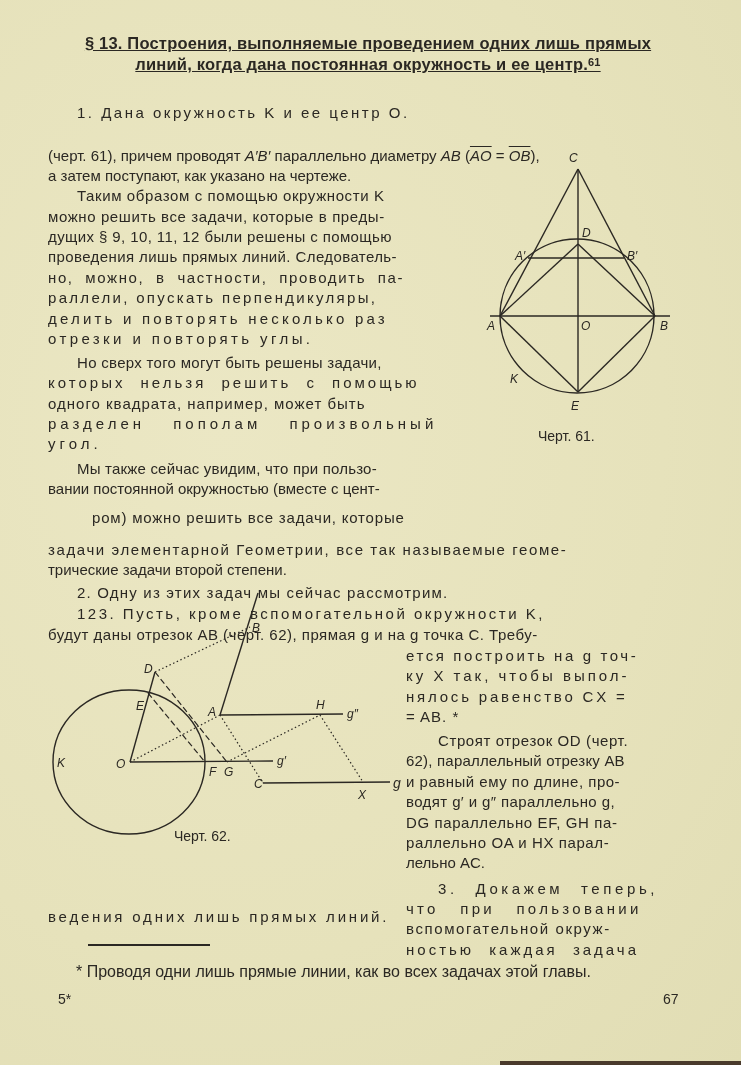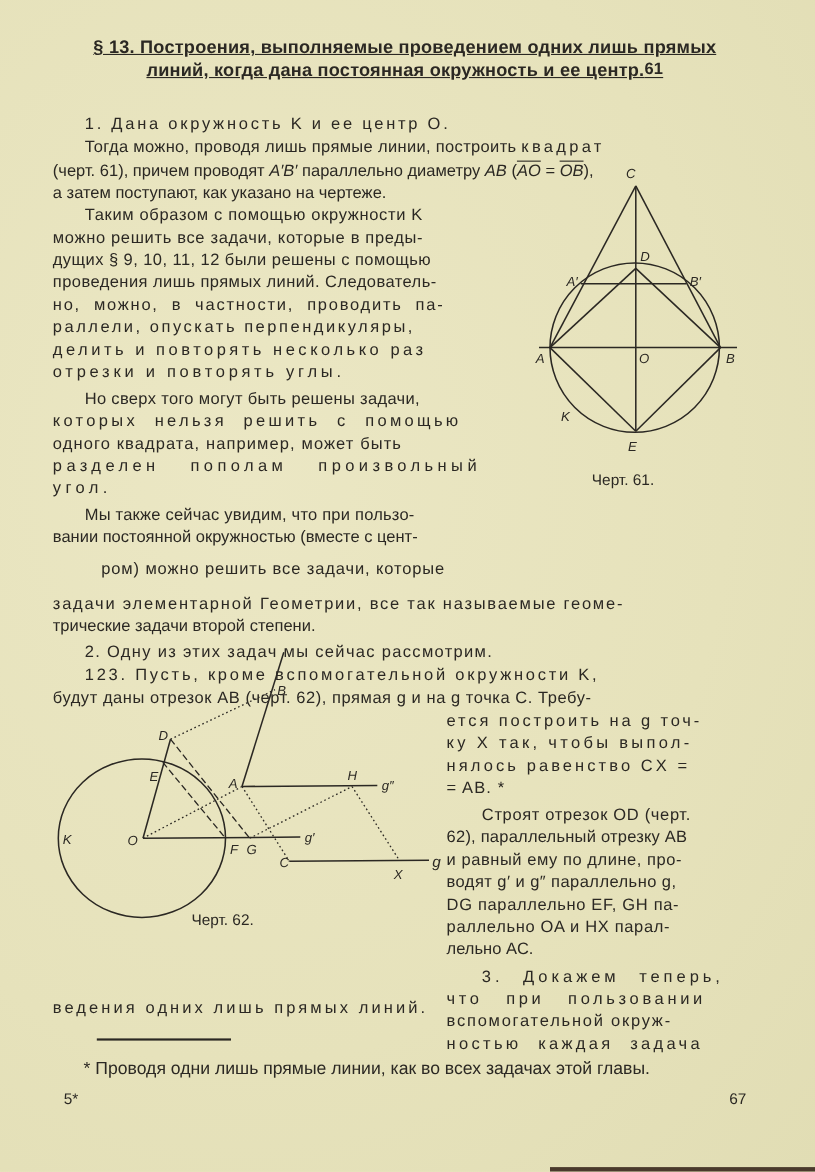--- a/index.html
+++ b/index.html
@@ -6,21 +6,21 @@
   body {
     width:741px; height:1065px; position:relative; overflow:hidden;
     background:#e7e3bd;
     color:#2b2823;
     font-family:"Liberation Serif", "DejaVu Serif", serif;
   }
   .page { position:absolute; left:0; top:0; width:741px; height:1065px;
     background: radial-gradient(ellipse at 30% 40%, #ebe7c4 0%, #e6e2bb 60%, #e1ddb4 100%); }
   .heading { position:absolute; left:48px; top:33px; width:640px; text-align:center;
     font-family:"Liberation Sans", sans-serif; font-weight:bold; font-size:16.5px; line-height:21px; letter-spacing:0.2px;text-decoration:underline; }
-  .heading sup { font-size:15px; vertical-align:top; position:relative; top:-2px; }
+  .heading sup { font-size:11px; vertical-align:top; position:relative; top:-2px; }
   .line { position:absolute; font-family:"Liberation Sans", sans-serif; font-size:15px; line-height:19px; white-space:nowrap; }
   .sp { letter-spacing:4px; }
   .it { font-style:italic; }
   .over { text-decoration:overline; }
   .caption { position:absolute; font-family:"Liberation Sans", sans-serif; font-size:14px; }
   .fig { position:absolute; }
   .fig text { font-family:"Liberation Sans", sans-serif; font-style:italic; font-size:12px; fill:#2b2823; }
   .footrule { position:absolute; left:88px; top:944px; width:122px; height:2px; background:#2b2823; }
   .footnote { position:absolute; left:76px; top:963px; font-family:"Liberation Sans", sans-serif; font-size:16px; }
   .pgnum { position:absolute; top:991px; font-family:"Liberation Sans", sans-serif; font-size:14px; }
@@ -31,21 +31,20 @@
 
 <div class="page">
 
   <div class="heading">
     <div>§ 13. Построения, выполняемые проведением одних лишь прямых</div>
     <div><span>линий, когда дана постоянная окружность и ее центр.</span><sup>61</sup></div>
   </div>
 
   <div class="line sp" style="left:77px;top:103px;letter-spacing:2.5px;">1. Дана окружность K и ее центр O.</div>
 
-  <div class="line" style="left:77px;top:124px;letter-spacing:0.3px;"><span>Тогда можно, проводя лишь прямые линии, построить </span><span class="sp" style="letter-spacing:3px;">квадрат</span></div>
   <div class="line" style="left:48px;top:146px;"><span>(черт. 61), причем проводят </span><span class="it">A′B′</span><span> параллельно диаметру </span><span class="it">AB</span><span> (</span><span class="it over">AO</span><span> = </span><span class="it over">OB</span><span>),</span></div>
   <div class="line" style="left:48px;top:166px;">а затем поступают, как указано на чертеже.</div>
 
   <div class="line" style="left:77px;top:186px;letter-spacing:0.6px;">Таким образом с помощью окружности K</div>
   <div class="line" style="left:48px;top:207px;letter-spacing:0.6px;">можно решить все задачи, которые в преды-</div>
   <div class="line" style="left:48px;top:227px;letter-spacing:0.4px;">дущих § 9, 10, 11, 12 были решены с помощью</div>
   <div class="line" style="left:48px;top:247px;letter-spacing:0.4px;">проведения лишь прямых линий. Следователь-</div>
   <div class="line" style="left:48px;top:268px;letter-spacing:1.6px;word-spacing:6px;">но, можно, в частности, проводить па-</div>
   <div class="line" style="left:48px;top:288px;letter-spacing:2.3px;">раллели, опускать перпендикуляры,</div>
   <div class="line" style="left:48px;top:309px;letter-spacing:3.2px;">делить и повторять несколько раз</div>

